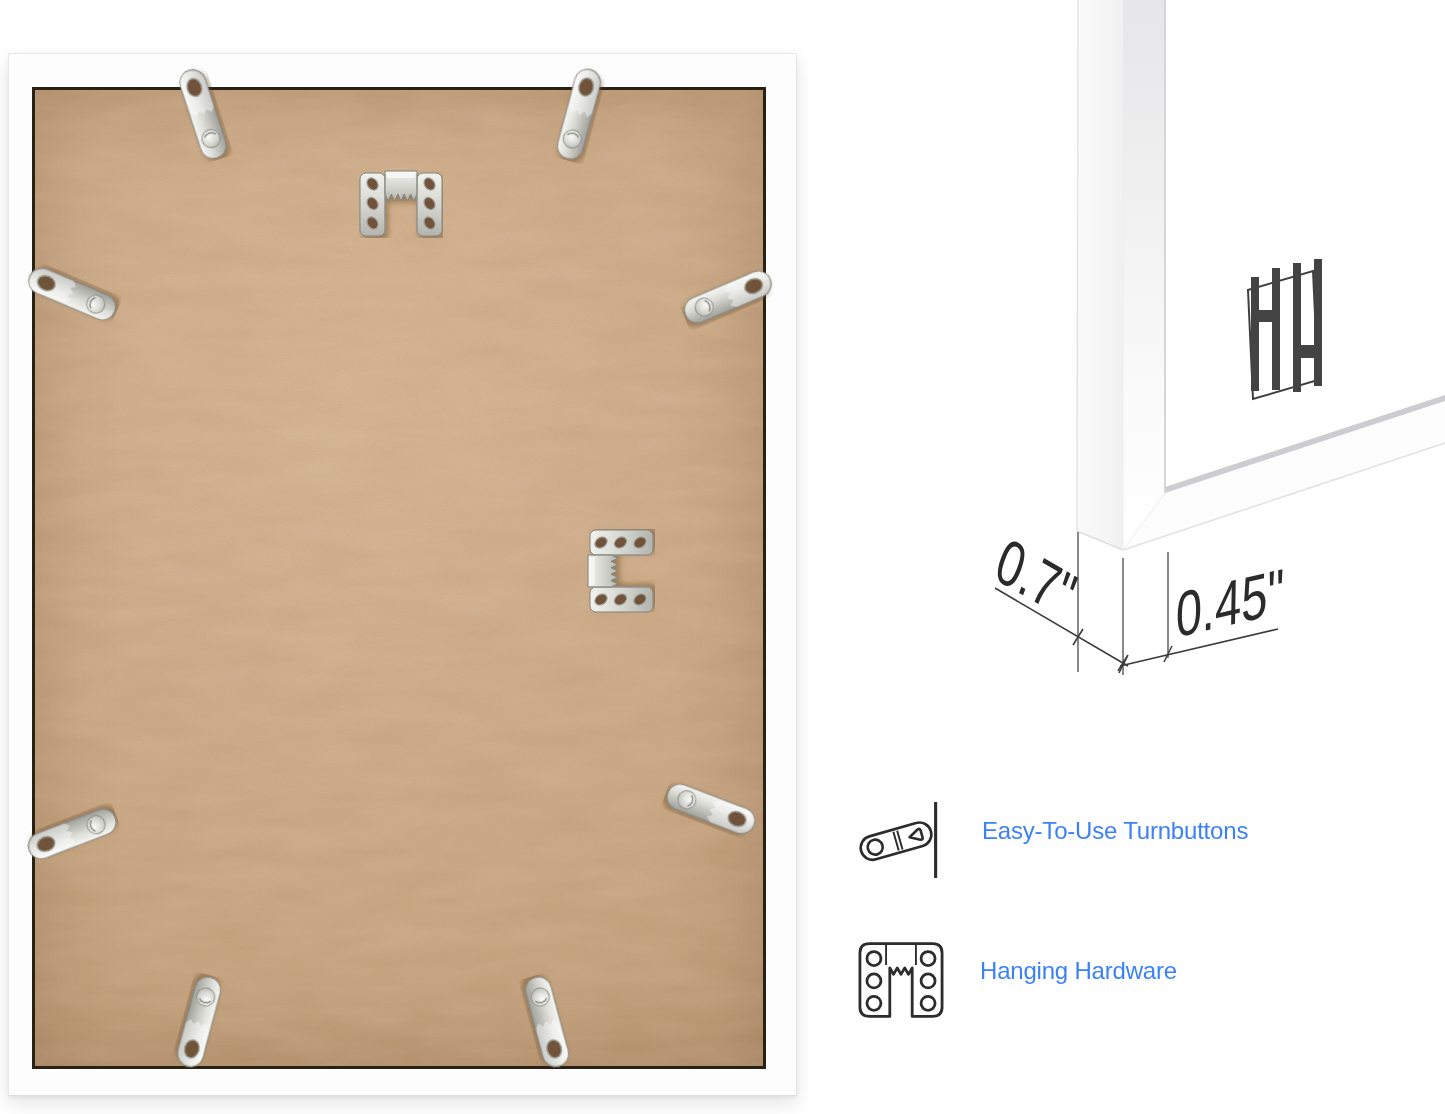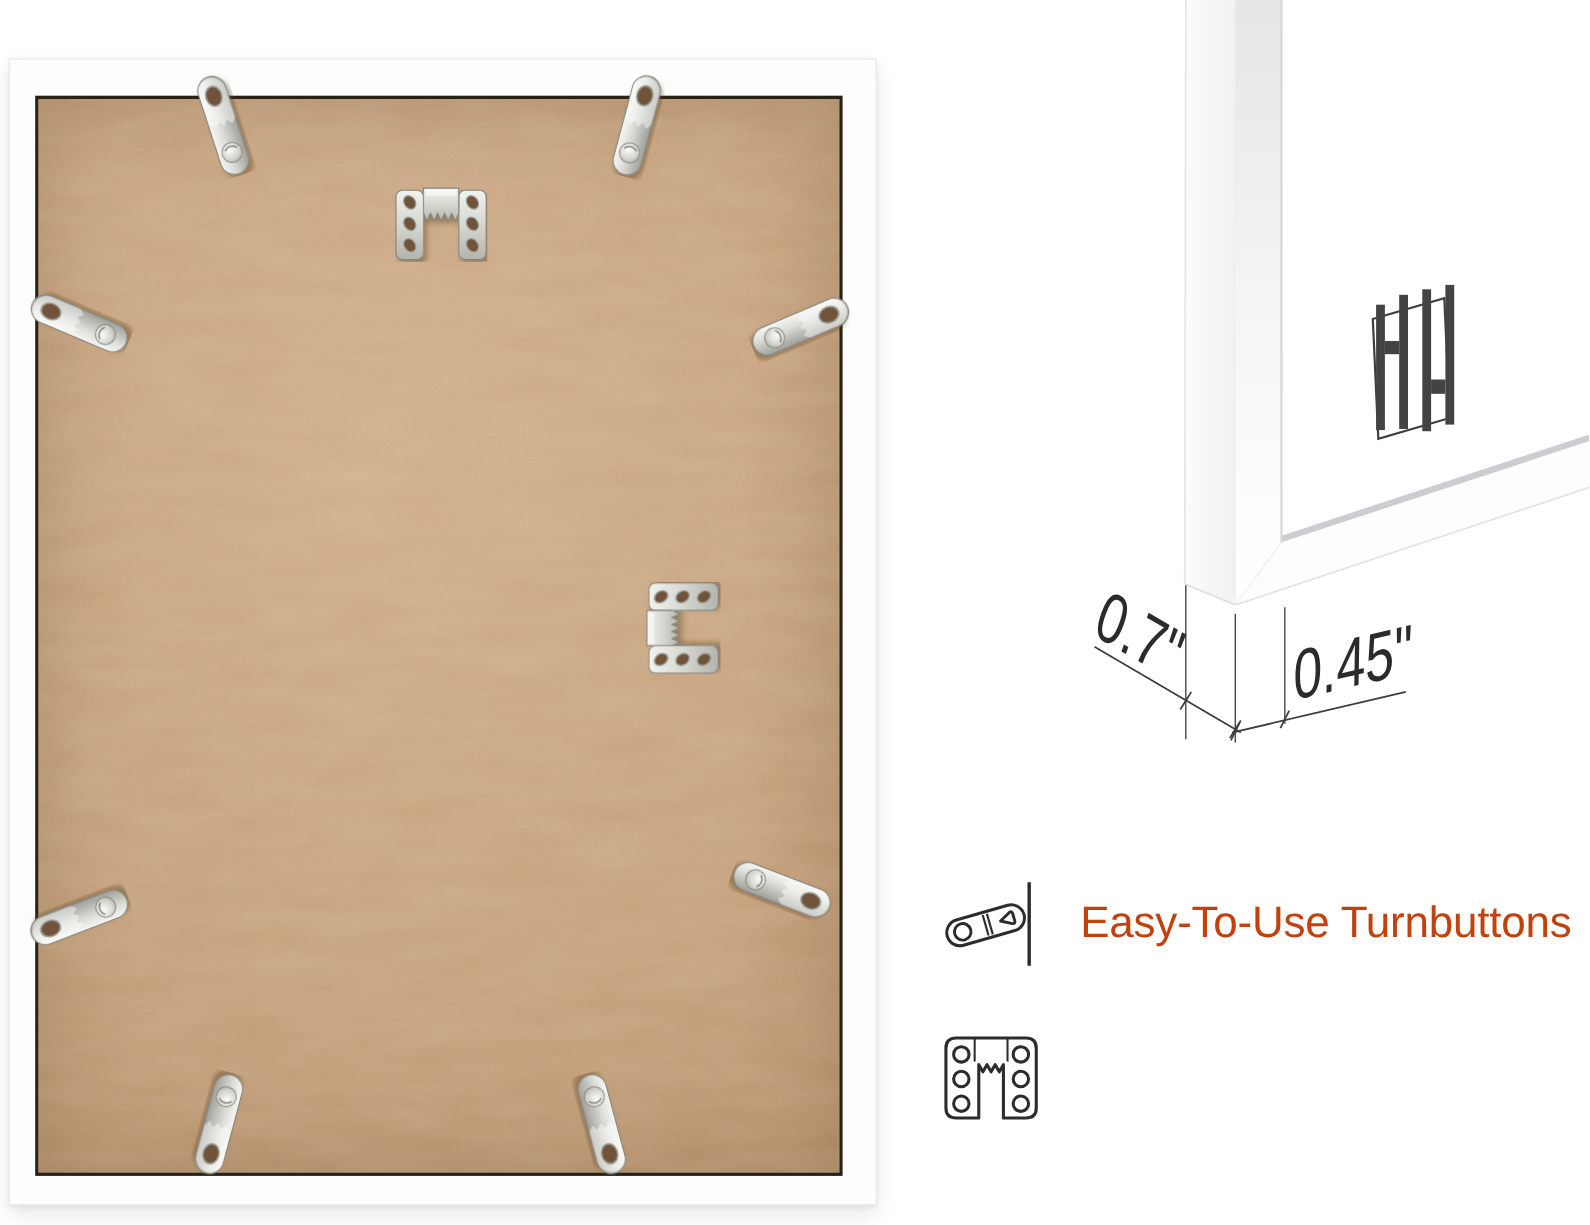--- a/index.html
+++ b/index.html
@@ -20,21 +20,21 @@
   
   .corner3d{position:absolute;left:1070px;top:0px;width:375px;height:695px;}
   .dims{position:absolute;left:975px;top:515px;width:330px;height:170px;}
   .dim-label{position:absolute;color:#2b2b2b;font-size:62px;white-space:nowrap;
              font-family:"Liberation Sans",sans-serif;}
   .dim-depth{left:1036px;top:578px;transform:translate(-50%,-50%) rotate(30deg) skewX(10deg) scaleX(.78);}
   .dim-face{left:1230px;top:603px;transform:translate(-50%,-50%) rotate(-13deg) skewX(-14deg) scaleX(.78);}
 
   
   .feat-icon{position:absolute;}
-  .feat-label{position:absolute;color:#c2410c;font-size:40px;letter-spacing:-.2px;white-space:nowrap;text-align:right;}
+  .feat-label{position:absolute;color:#3b82f6;font-size:24px;letter-spacing:-.2px;white-space:nowrap;text-align:right;}
   .feat1-icon{left:856px;top:799px;width:92px;height:82px;}
   .feat1-label{left:982px;top:817px;}
   .feat2-icon{left:856px;top:938px;width:90px;height:84px;}
   .feat2-label{left:980px;top:957px;}
 </style>
 </head>
 <body>
 
 <div class="stage">
 
@@ -216,14 +216,15 @@
   <div class="dim-label dim-face">0.45"</div>
 
   <svg class="feat-icon feat1-icon" viewBox="0 0 104 92">
       <use href="#sym-icon-turnbutton"></use>
     </svg>
   <div class="feat-label feat1-label">Easy-To-Use Turnbuttons</div>
 
   <svg class="feat-icon feat2-icon" viewBox="0 0 96 90">
       <use href="#sym-icon-hanger"></use>
     </svg>
+  <div class="feat-label feat2-label">Hanging Hardware</div>
 
 </div>
 
 </body></html>

